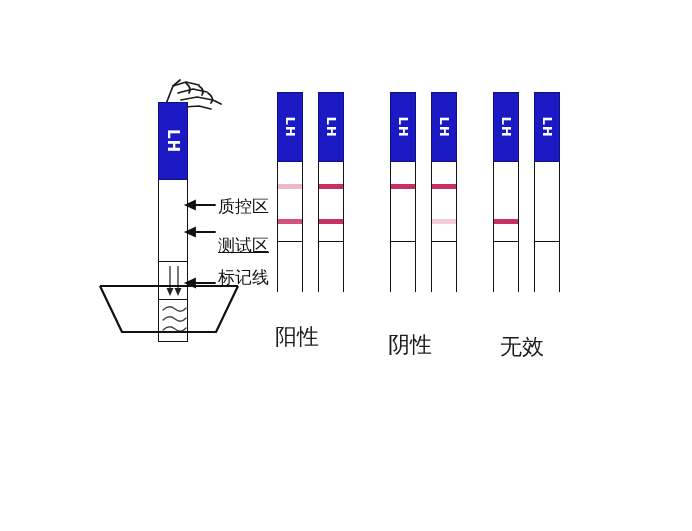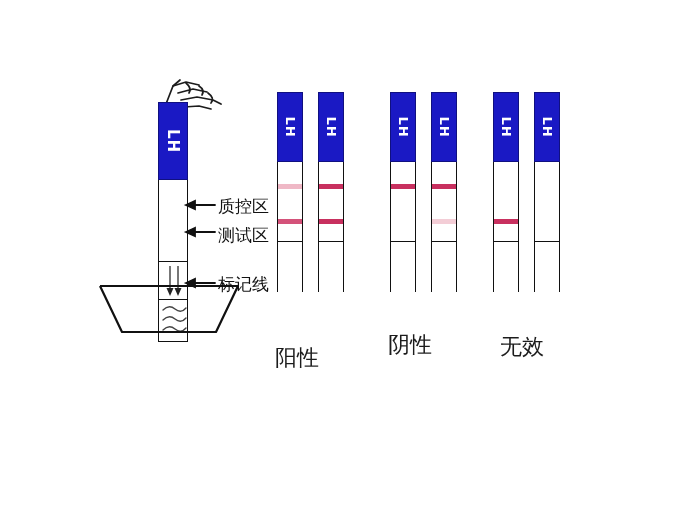--- a/index.html
+++ b/index.html
@@ -204,22 +204,22 @@
         <polygon points="186,232 195,228 195,236"></polygon>
       </g>
       <g>
         <line x1="215" y1="283" x2="192" y2="283" stroke-linecap="round"></line>
         <polygon points="186,283 195,279 195,287"></polygon>
       </g>
     </g>
   </svg>
 
   <div class="callout" style="left:218px; top:195px;">质控区</div>
-  <div class="callout" style="left:218px; top:224px;">测试区</div>
-  <div class="callout" style="left:218px; top:273px;">标记线</div>
+  <div class="callout" style="left:218px; top:234px;text-decoration:underline;">测试区</div>
+  <div class="callout" style="left:218px; top:266px;">标记线</div>
 
   <div class="strip" style="left:277px;">
     <div class="cap">
       <div class="cap-label">LH</div>
     </div>
     <div class="window">
       <div class="band" style="top:22px; background:#efb8c6;"></div>
       <div class="band" style="top:57px; background:#d4527a;"></div>
     </div>
     <div class="legs"></div>
@@ -229,21 +229,21 @@
     <div class="cap">
       <div class="cap-label">LH</div>
     </div>
     <div class="window">
       <div class="band" style="top:22px; background:#c8305f;"></div>
       <div class="band" style="top:57px; background:#c8305f;"></div>
     </div>
     <div class="legs"></div>
   </div>
 
-  <div class="group-label" style="left:275px; top:322px;margin-top:21px;">阳性</div>
+  <div class="group-label" style="left:275px; top:322px;">阳性</div>
 
   <div class="strip" style="left:390px;">
     <div class="cap">
       <div class="cap-label">LH</div>
     </div>
     <div class="window">
       <div class="band" style="top:22px; background:#c8305f;"></div>
     </div>
     <div class="legs"></div>
   </div>

